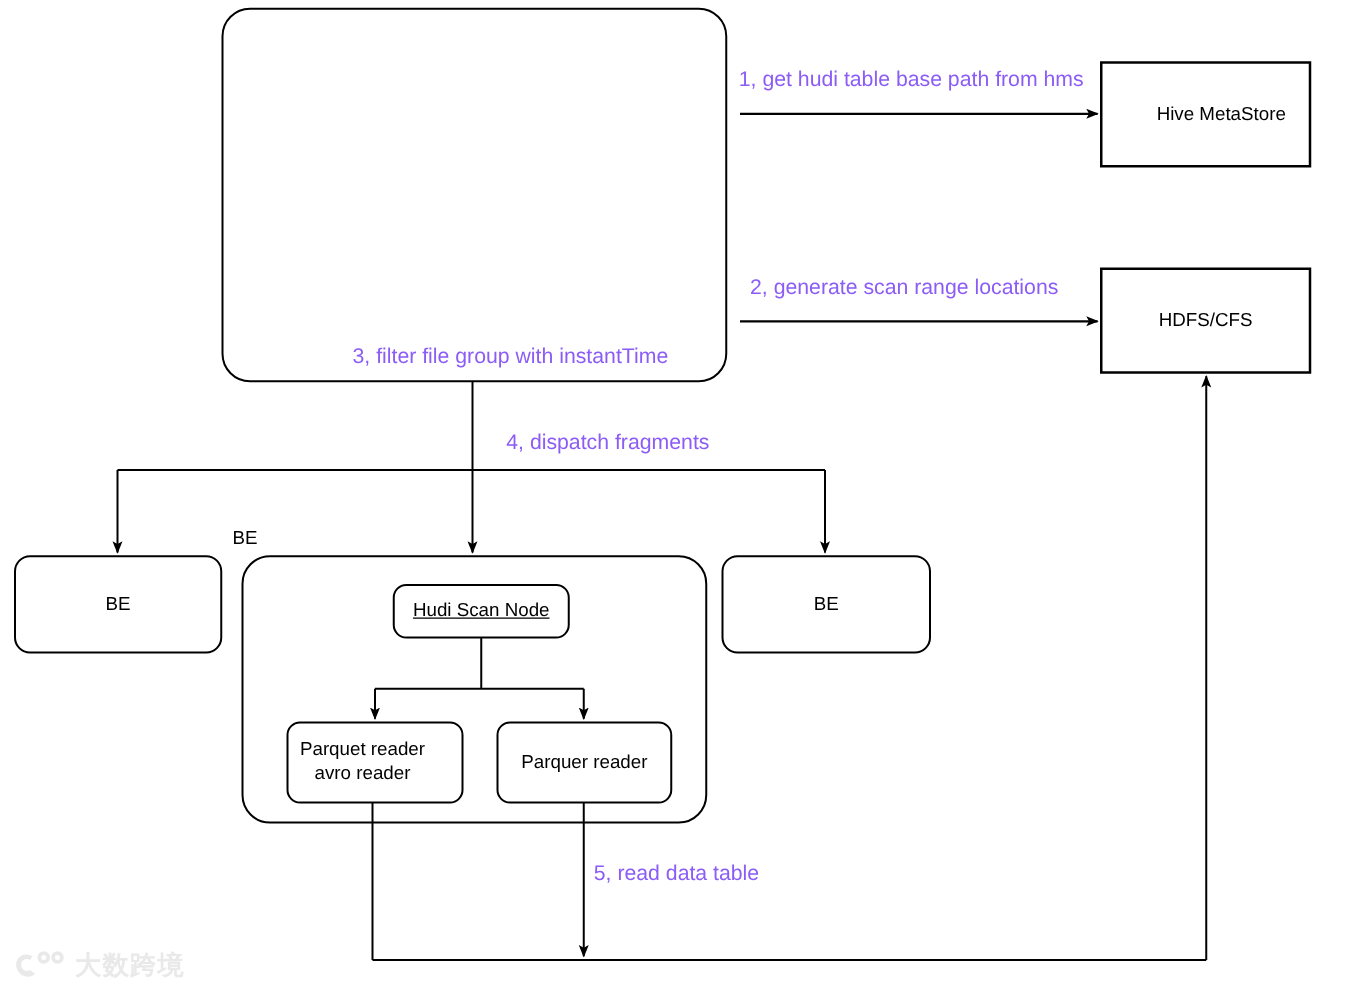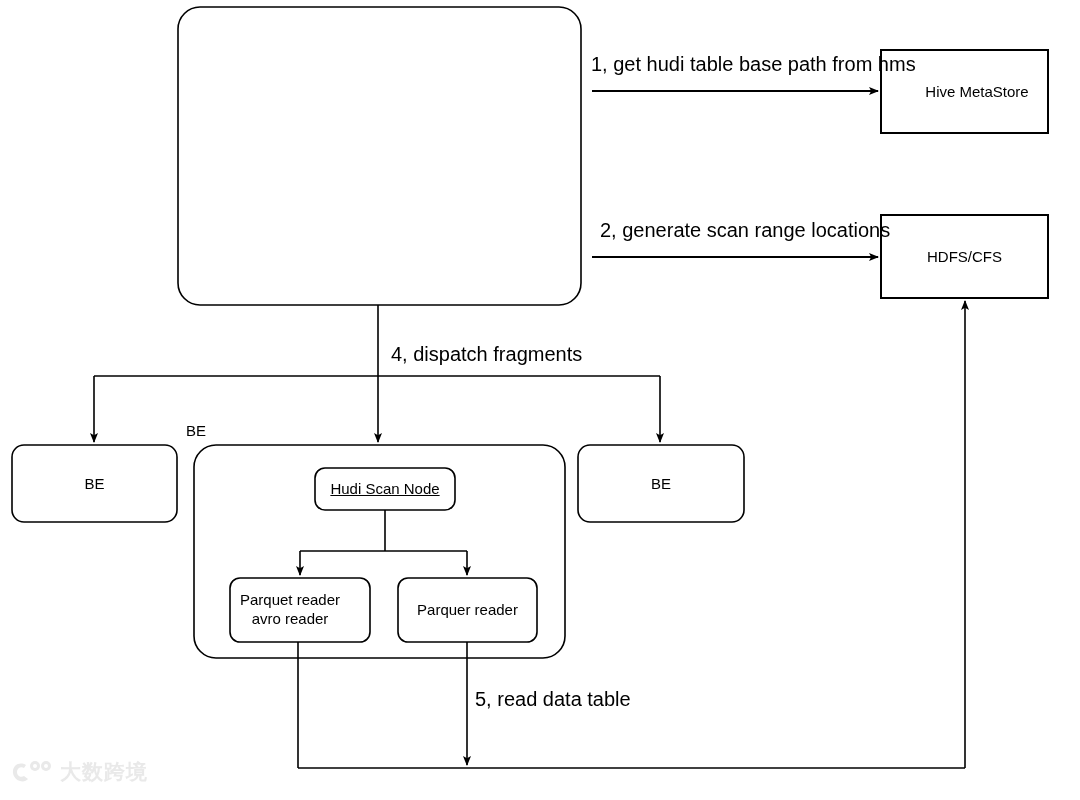--- a/index.html
+++ b/index.html
@@ -30,23 +30,23 @@
     position: absolute;
     font-size: 15px;
     line-height: 19px;
     color: #000000;
     text-align: center;
     white-space: pre-line;
     pointer-events: none;
   }
   .edge-label {
     position: absolute;
-    font-size: 20px;
+    font-size: 17px;
     line-height: 18px;
-    color: #000000;
+    color: #8b5cf6;
     white-space: nowrap;
   }
   .watermark {
     position: absolute;
     left: 10px;
     top: 758px;
     display: flex;
     align-items: center;
     gap: 6px;
     opacity: 1;
@@ -130,22 +130,23 @@
 
   <div class="node-label" style="left:230px; top:590px; width:120px;">Parquet reader
 avro reader</div>
 
   <div class="node-label" style="left:398px; top:600px; width:139px;">Parquer reader</div>
 
   <div class="edge-label" style="left:591px; top:55px;">1, get hudi table base path from hms</div>
 
   <div class="edge-label" style="left:600px; top:221px;">2,  generate scan range locations</div>
 
+  <div class="edge-label" style="left:282px; top:276px;">3,  filter file group with instantTime</div>
 
-  <div class="edge-label" style="left:391px; top:345px;">4, dispatch fragments</div>
+  <div class="edge-label" style="left:405px; top:345px;">4, dispatch fragments</div>
 
   <div class="edge-label" style="left:475px; top:690px;">5, read data table</div>
 
   <div class="watermark">
     <svg class="watermark-mark" viewBox="0 0 44 26" xmlns="http://www.w3.org/2000/svg">
       <path d="M16 6 C9 2, 2 7, 3 14 C4 22, 14 25, 18 20 L14 17 C11 19, 7 17, 7 13 C7 9, 11 7, 14 9 Z" fill="#e9e9e9"></path>
       <circle cx="25" cy="7" r="5" fill="#e9e9e9"></circle>
       <circle cx="36" cy="7" r="5" fill="#e9e9e9"></circle>
       <circle cx="25" cy="7" r="2" fill="#ffffff"></circle>
       <circle cx="36" cy="7" r="2" fill="#ffffff"></circle>

